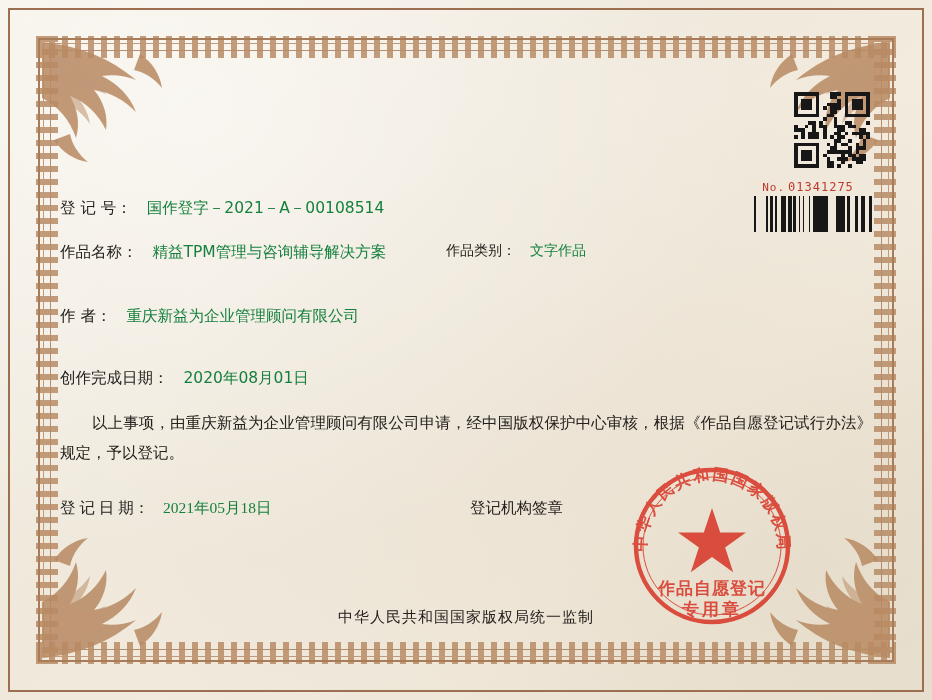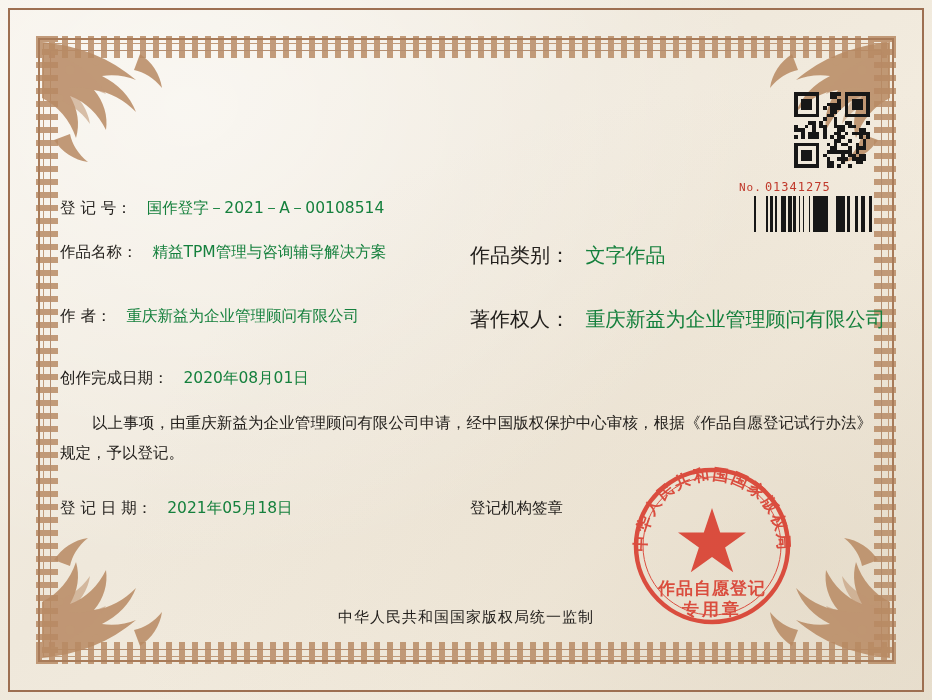--- a/index.html
+++ b/index.html
@@ -121,24 +121,24 @@
     display: grid;
     grid-template-columns: repeat(21, 1fr);
     grid-template-rows: repeat(21, 1fr);
   }
   #qr-code .qr-grid i { display: block; }
   #qr-code .qr-grid i.on { background: #171717; }
 
   
   #serial-row {
     position: absolute;
-    right: 17px;
+    right: 8px;
     top: 124px;
     width: 120px;
-    text-align: left;
+    text-align: center;
     color: #c0392b;
     font-family: "DejaVu Sans Mono", monospace;
     font-size: 12px;
     letter-spacing: 1px;
   }
   #serial-row .no-label {
     color: #c0392b;
     font-size: 11px;
     margin-right: 3px;
   }
@@ -172,39 +172,39 @@
     margin-left: 10px;
   }
 
   .row-reg   { top: 142px; }
   .row-name  { top: 186px; }
   .row-author{ top: 250px; }
   .row-date  { top: 312px; }
 
   .col-right {
     position: absolute;
-    left: 414px;
-    font-size: 20px;
+    left: 390px;
+    font-size: 14px;
     color: #23201d;
     white-space: nowrap;
   }
 
   #statement {
     position: absolute;
     left: 4px;
     right: 4px;
     top: 352px;
     font-size: 15.5px;
     line-height: 30px;
     color: #23201d;
     text-align: justify;
     text-indent: 32px;
   }
 
-  .row-regdate { top: 442px; }
+  .row-regdate { top: 442px; font-family: Liberation Serif, serif; }
 
   #seal-label {
     position: absolute;
     left: 414px;
     top: 442px;
     font-size: 15.5px;
     color: #23201d;
   }
 
   
@@ -815,24 +815,20 @@
     </div>
     <div class="col-right row-name">
       <span class="label">作品类别：</span>
       <span class="value">文字作品</span>
     </div>
 
     <div class="field-row row-author">
       <span class="label">作    者：</span>
       <span class="value">重庆新益为企业管理顾问有限公司</span>
     </div>
-    <div class="col-right row-author">
-      <span class="label">著作权人：</span>
-      <span class="value">重庆新益为企业管理顾问有限公司</span>
-    </div>
 
     <div class="field-row row-date">
       <span class="label">创作完成日期：</span>
       <span class="value">2020年08月01日</span>
     </div>
 
     <div id="statement">以上事项，由重庆新益为企业管理顾问有限公司申请，经中国版权保护中心审核，根据《作品自愿登记试行办法》规定，予以登记。</div>
 
     <div class="field-row row-regdate">
       <span class="label">登 记 日 期：</span>

